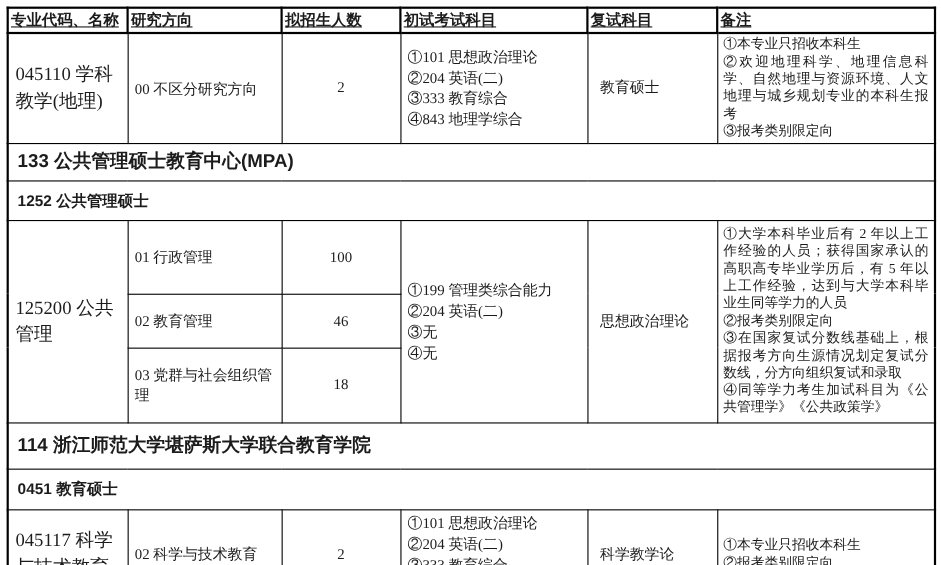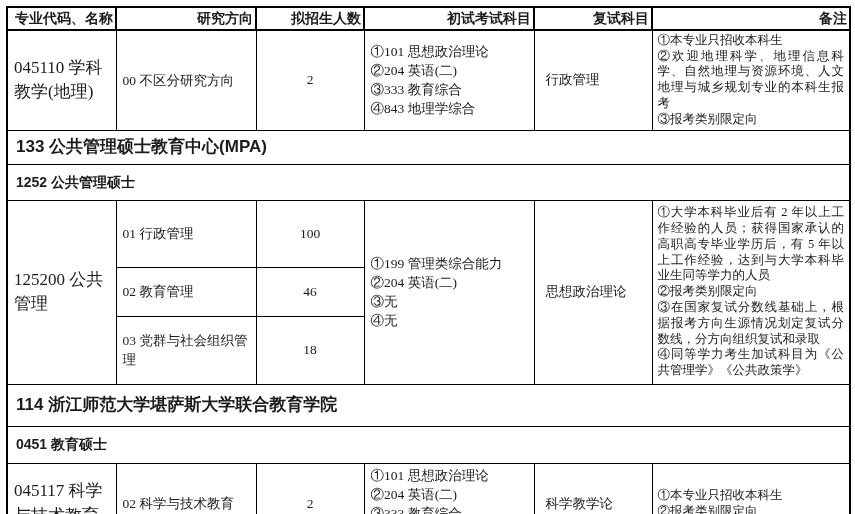--- a/index.html
+++ b/index.html
@@ -21,22 +21,23 @@
     overflow:hidden;
     padding:1px 6px;
     font-size:13.5px;
     line-height:1.35;
   }
   th{
     border-width:2px;
     font-family:"Liberation Sans","DejaVu Sans",sans-serif;
     font-weight:bold;
     font-size:14px;
-    text-align:right;
+    text-align:left;
     padding:1px 2px;
+    text-decoration:underline;
   }
   tr.h-head{height:22px;}
   tr.h-r1{height:74px;}
   tr.h-s196{height:34px;}
   tr.h-s1252{height:36px;}
   tr.h-d01{height:67px;}
   tr.h-d02{height:49px;}
   tr.h-d03{height:68px;}
   tr.h-s197{height:42px;}
   tr.h-s0451{height:37px;}
@@ -87,21 +88,21 @@
     </tr>
 
     <tr class="h-r1">
       <td class="c-major">045110 学科教学(地理)</td>
       <td class="c-dir">00 不区分研究方向</td>
       <td class="c-quota">2</td>
       <td class="c-exam">①101 思想政治理论
 ②204 英语(二)
 ③333 教育综合
 ④843 地理学综合</td>
-      <td class="c-retest">行政管理</td>
+      <td class="c-retest">教育硕士</td>
       <td class="c-notes">①本专业只招收本科生
 ②欢迎地理科学、地理信息科学、自然地理与资源环境、人文地理与城乡规划专业的本科生报考
 ③报考类别限定向</td>
     </tr>
 
     <tr class="h-s196">
       <td class="section-major" colspan="6">133 公共管理硕士教育中心(MPA)</td>
     </tr>
 
     <tr class="h-s1252">

